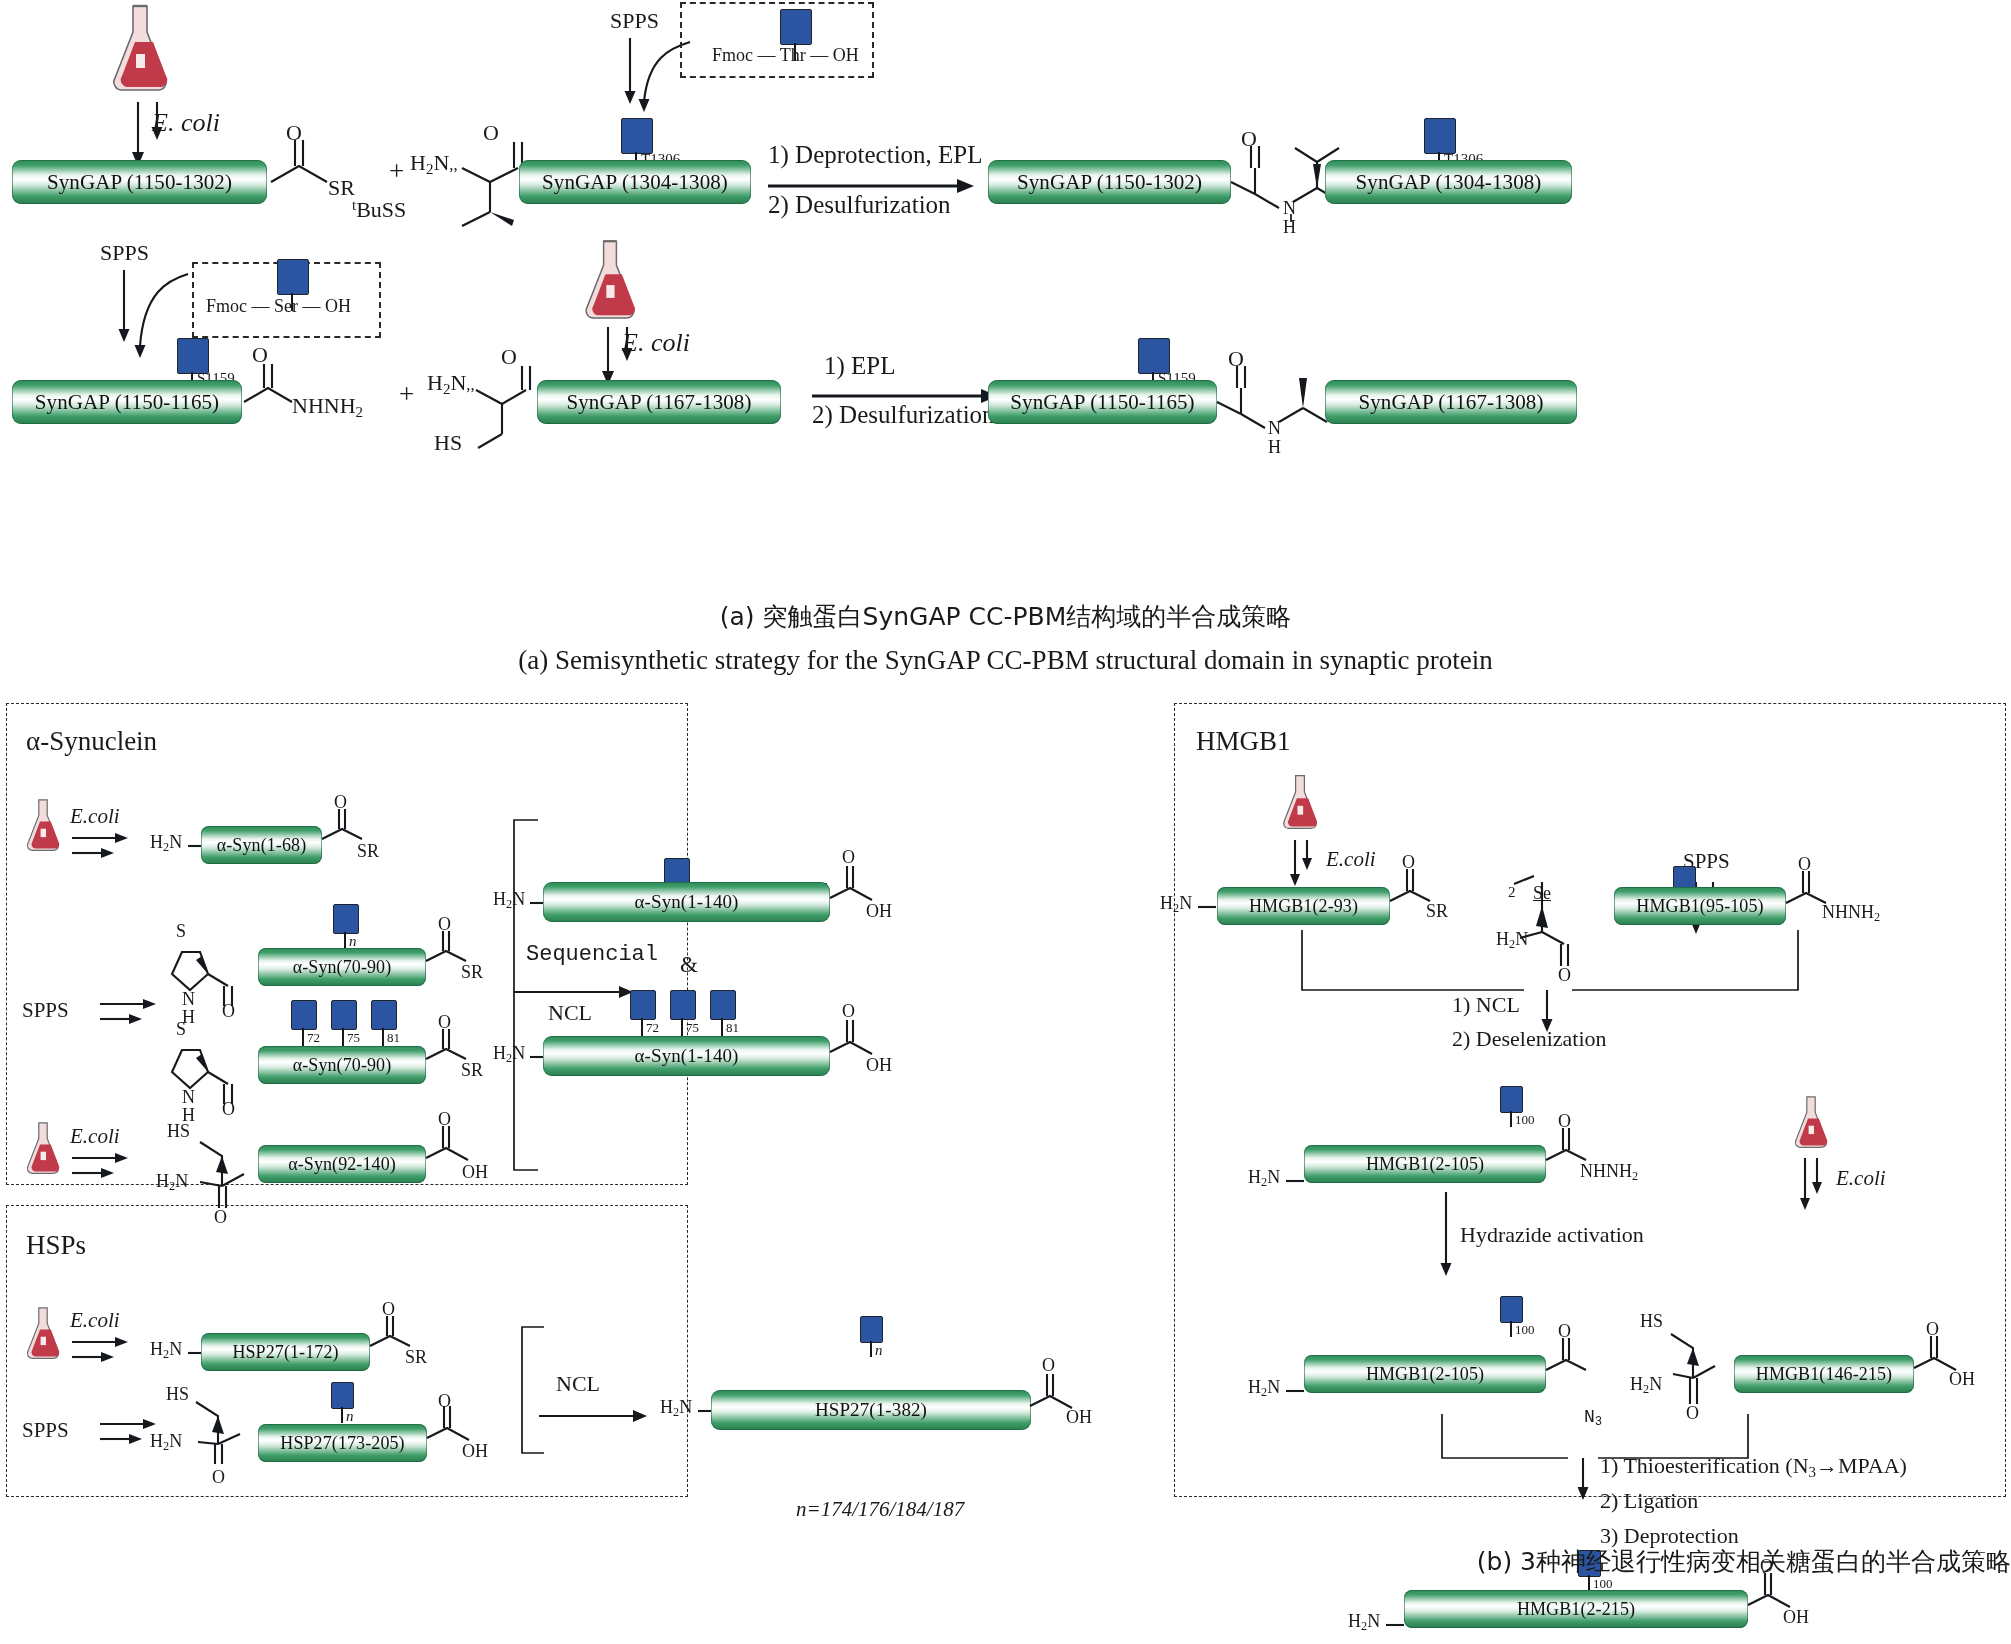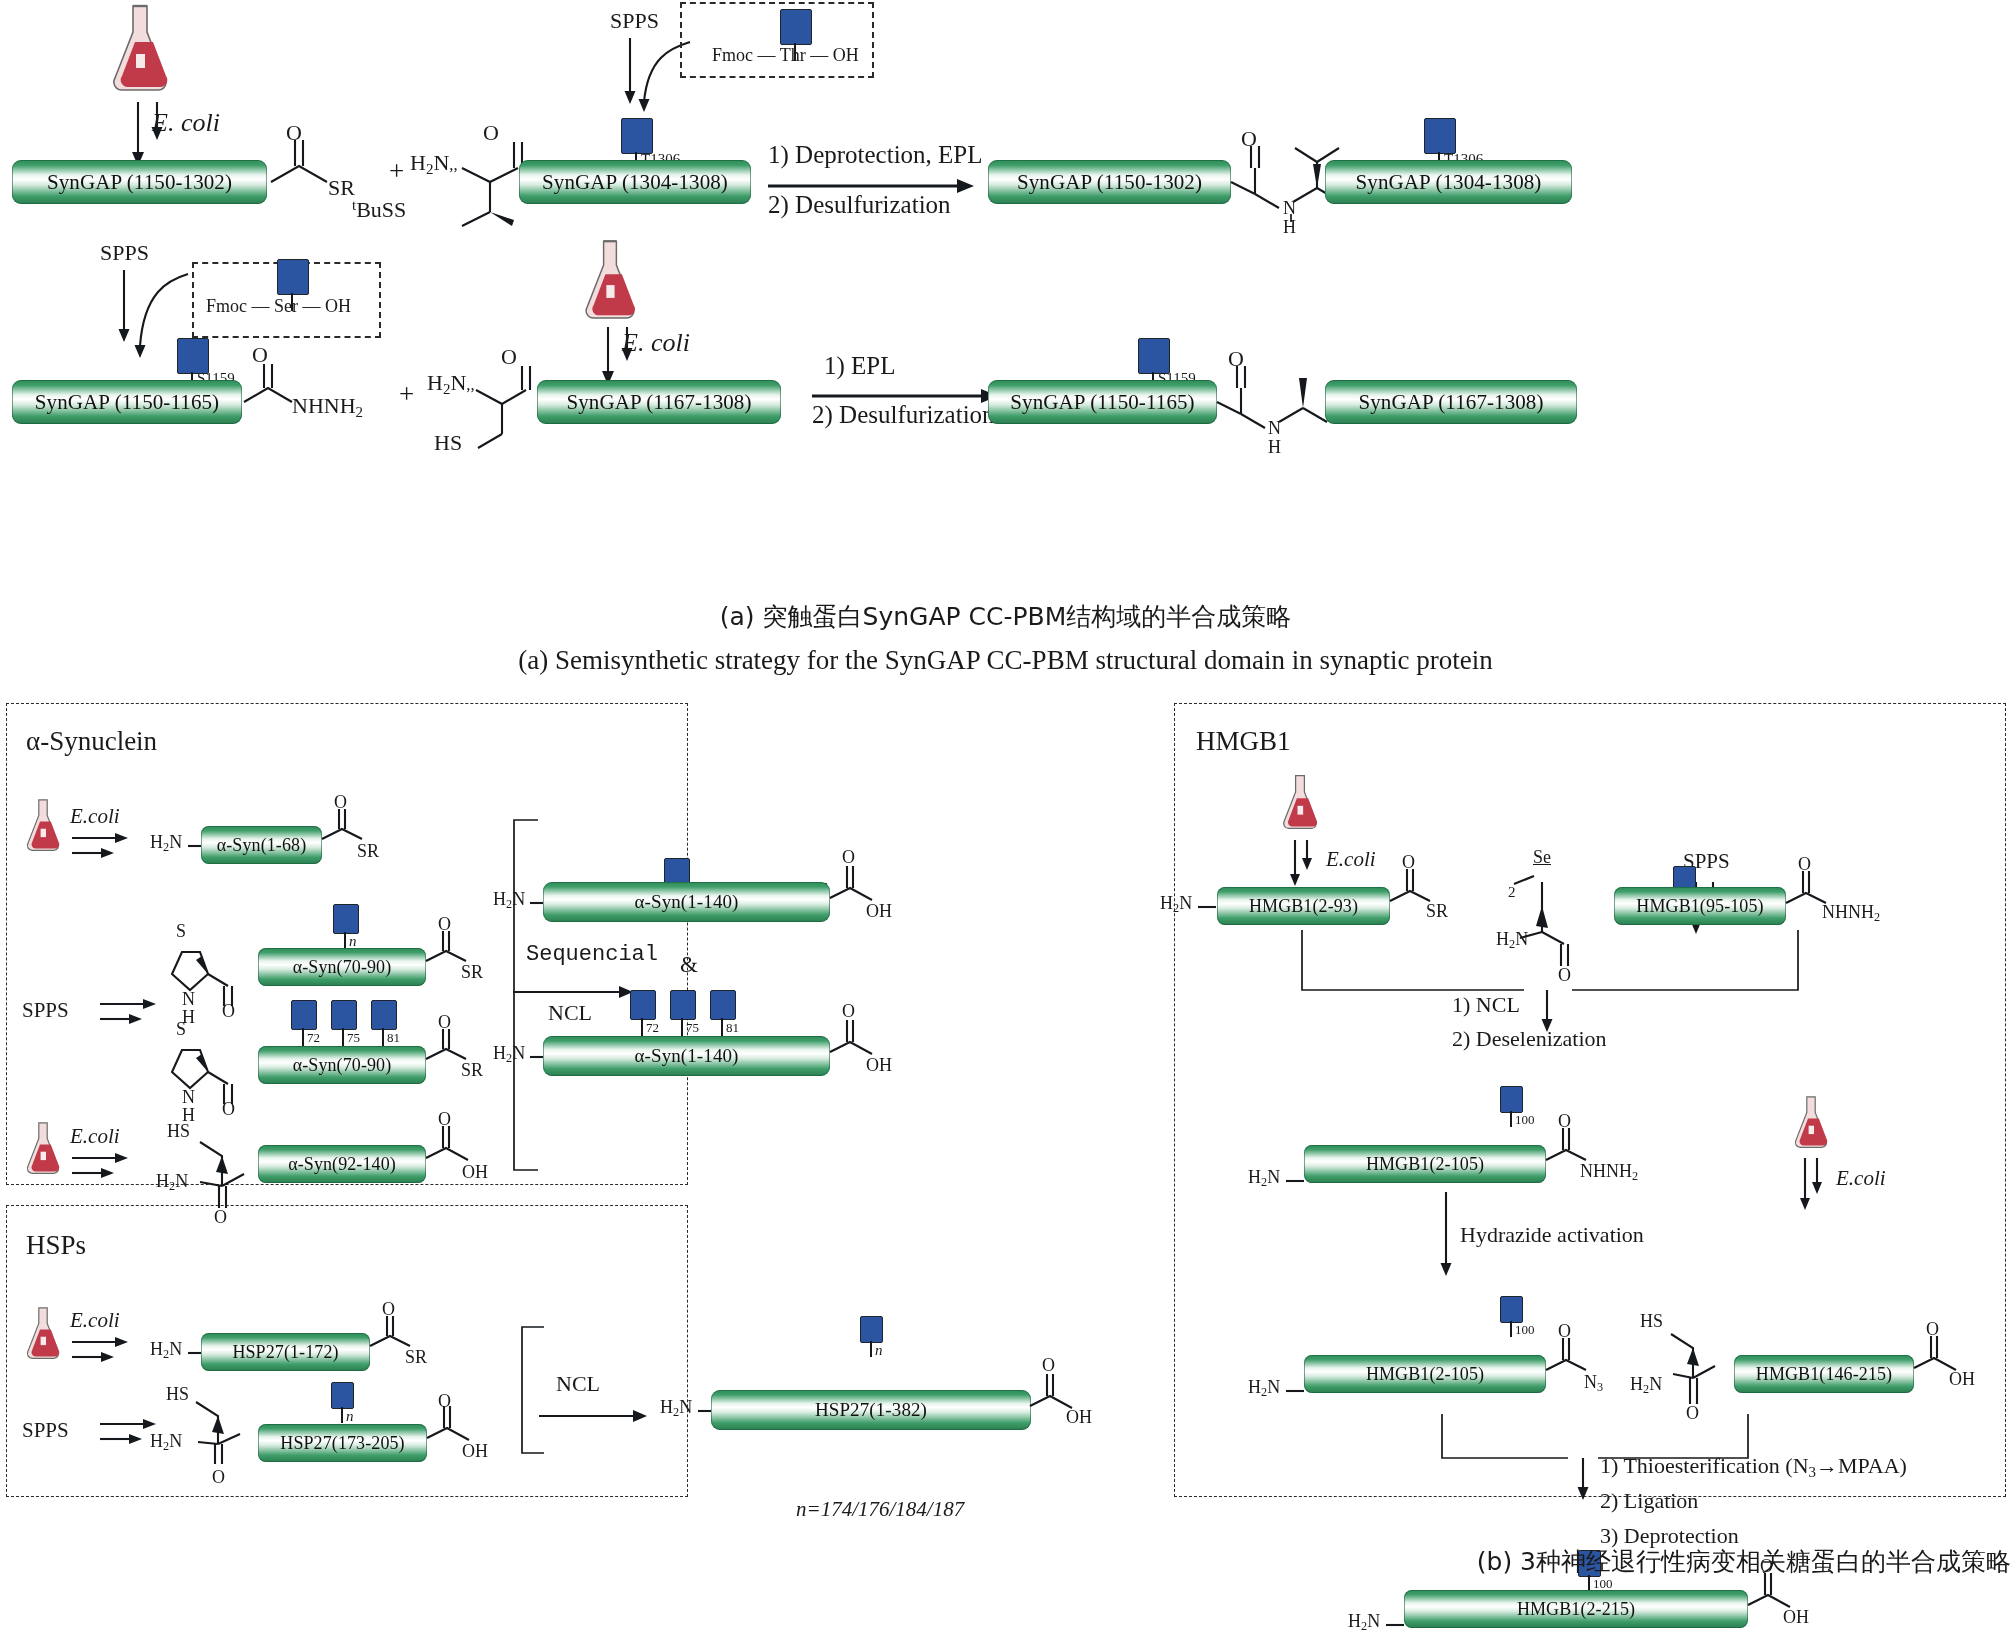--- a/index.html
+++ b/index.html
@@ -575,21 +575,21 @@
 
   <svg class="abs" style="left:1500px;top:862px;" width="120" height="120">
     <path class="ln" d="M14 22 L34 14"></path>
     <path class="ln" d="M42 20 L42 44 L42 70"></path>
     <path class="ln" d="M42 70 L20 76"></path>
     <path class="ln" d="M42 70 L64 82"></path>
     <path class="ln" d="M61 82 V104"></path>
       <path class="ln" d="M68 82 V104"></path>
     <path d="M42 44 L36 64 L48 66 Z" fill="#15181c"></path>
   </svg>
-  <div class="t sm" style="left:1533px;top:848px;text-decoration:underline;">Se</div>
+  <div class="t sm" style="left:1533px;top:884px;text-decoration:underline;">Se</div>
   <div class="t xs" style="left:1508px;top:885px;">2</div>
   <div class="t sm" style="left:1496px;top:930px;">H<sub>2</sub>N</div>
   <div class="t sm" style="left:1558px;top:966px;">O</div>
 
   <div class="glyc xs" style="left:1673px;top:866px;"></div>
   <div class="stem" style="left:1683px;top:891px;height:16px;"></div>
   <div class="t xxs" style="left:1688px;top:894px;">100</div>
   <div class="bar sm" style="left:1614px;top:887px;width:172px;">
     <span>HMGB1(95-105)</span>
   </div>
@@ -656,21 +656,21 @@
     </svg>
   <div class="bar sm" style="left:1304px;top:1355px;width:242px;">
     <span>HMGB1(2-105)</span>
   </div>
   <svg class="abs" style="left:1544px;top:1322px;" width="76" height="72">
     <path class="ln" d="M2 48 L22 38 L42 48"></path>
     <path class="ln" d="M19 38 V16"></path>
       <path class="ln" d="M25 38 V16"></path>
   </svg>
   <div class="t sm" style="left:1558px;top:1322px;">O</div>
-  <div class="t sm" style="left:1584px;top:1373px;">N<sub>3</sub></div>
+  <div class="t sm" style="left:1584px;top:1408px;font-family:Liberation Mono, monospace;">N<sub>3</sub></div>
 
   <div class="t sm" style="left:1640px;top:1312px;">HS</div>
   <div class="t sm" style="left:1630px;top:1375px;">H<sub>2</sub>N</div>
   <svg class="abs" style="left:1655px;top:1322px;" width="90" height="100">
     <path class="ln" d="M16 12 L38 26 L38 56"></path>
     <path class="ln" d="M38 56 L60 44"></path>
     <path class="ln" d="M38 56 L18 52"></path>
     <path class="ln" d="M35 56 V82"></path>
       <path class="ln" d="M42 56 V82"></path>
     <path d="M38 26 L32 42 L44 44 Z" fill="#15181c"></path>

